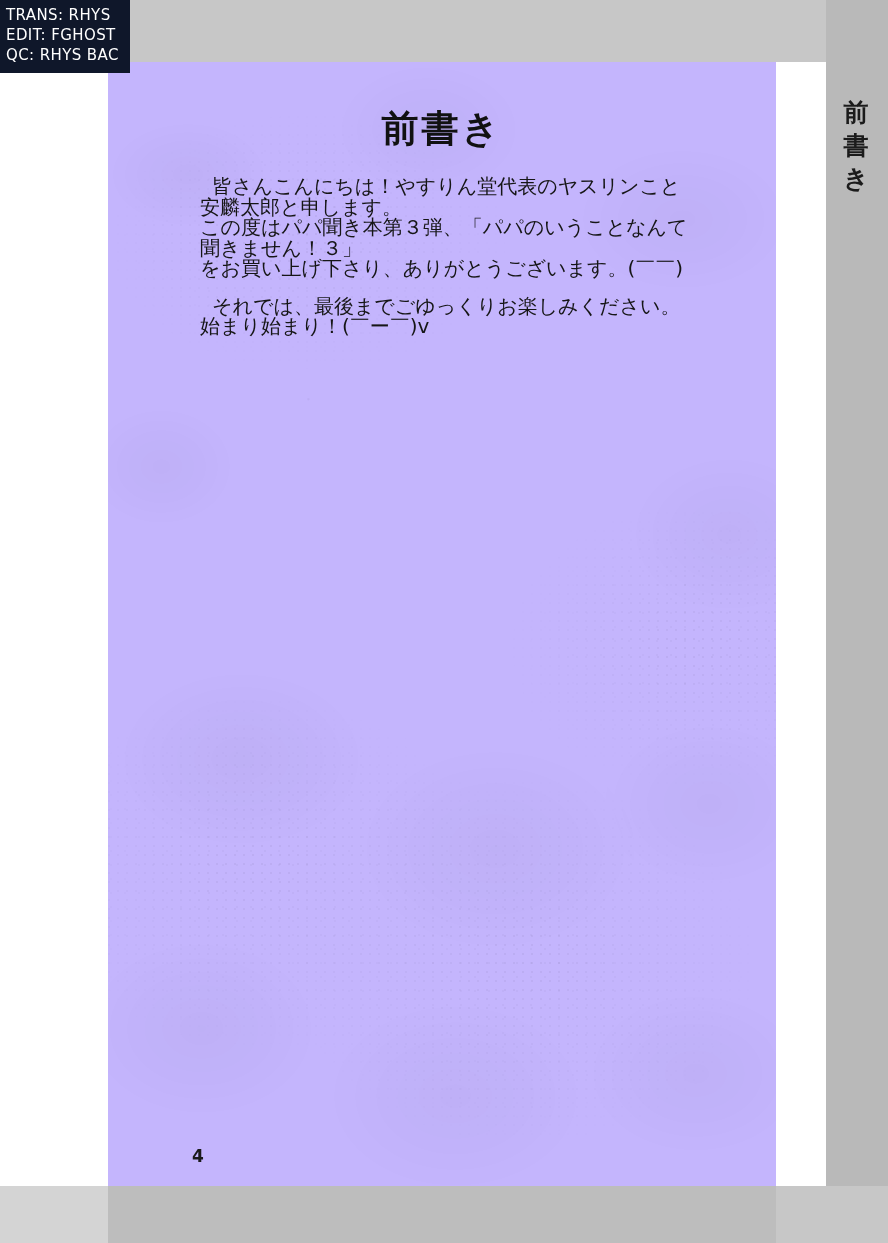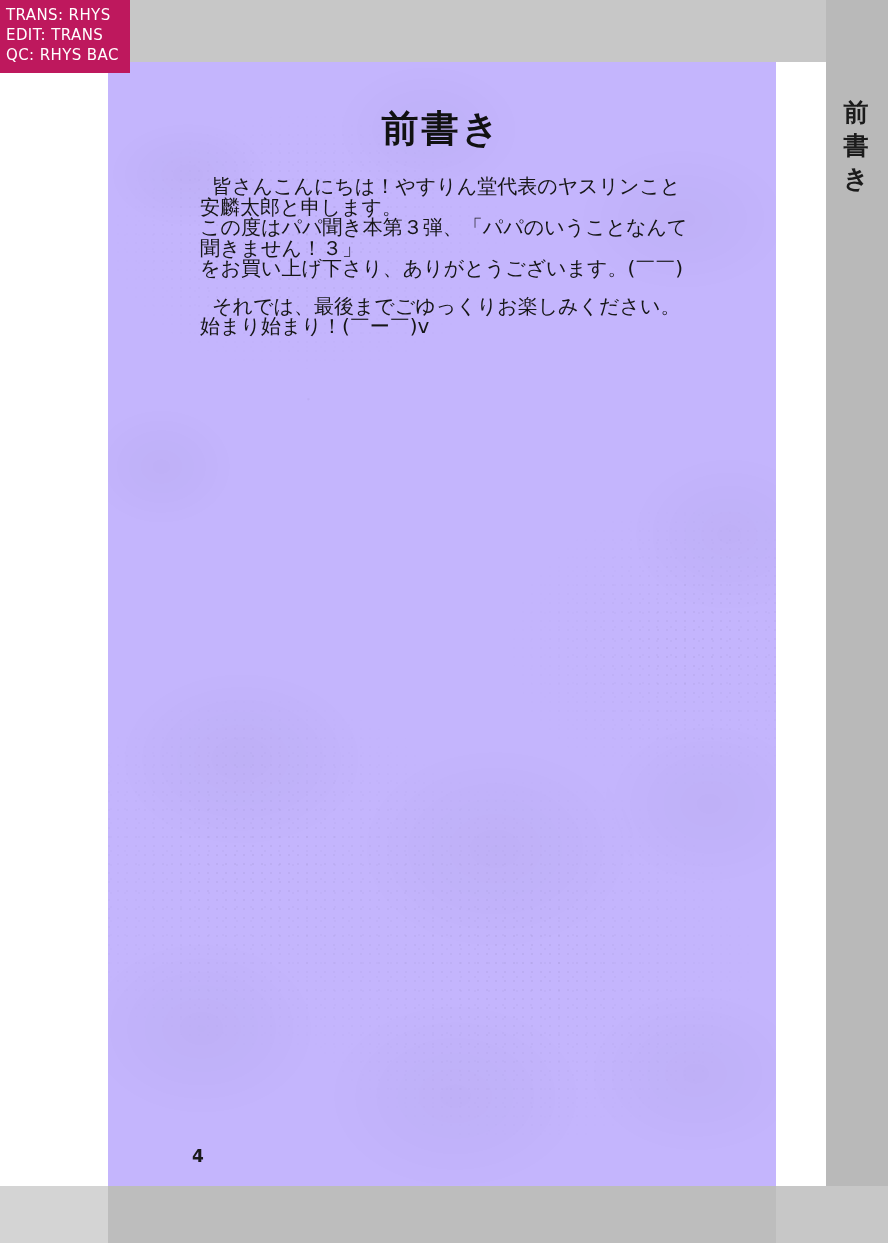--- a/index.html
+++ b/index.html
@@ -107,21 +107,21 @@
       radial-gradient(ellipse 260px 200px at 88% 52%, #000 0%, rgba(0,0,0,0.2) 60%, rgba(0,0,0,0) 80%),
       radial-gradient(ellipse 280px 180px at 30% 16%, #000 0%, rgba(0,0,0,0.2) 60%, rgba(0,0,0,0) 80%);
   }
 
   
   #credits {
     position: absolute;
     left: 0; top: 0;
     width: 130px;
     padding: 5px 6px 8px 6px;
-    background: #be185d;
+    background: #0f172a;
     box-sizing: border-box;
     color: #ffffff;
     font-family: "DejaVu Sans", "Liberation Sans", sans-serif;
     font-size: 15px;
     line-height: 20px;
     letter-spacing: 0.4px;
     z-index: 40;
   }
   #credits div { white-space: nowrap; }
 
@@ -211,17 +211,17 @@
   </div>
 
   <div id="side-title">
     <span>前</span>
     <span>書</span>
     <span>き</span>
   </div>
 
   <div id="credits">
     <div>TRANS: RHYS</div>
-    <div>EDIT: TRANS</div>
+    <div>EDIT: FGHOST</div>
     <div>QC: RHYS BAC</div>
   </div>
 
 </div>
 
 </body></html>

